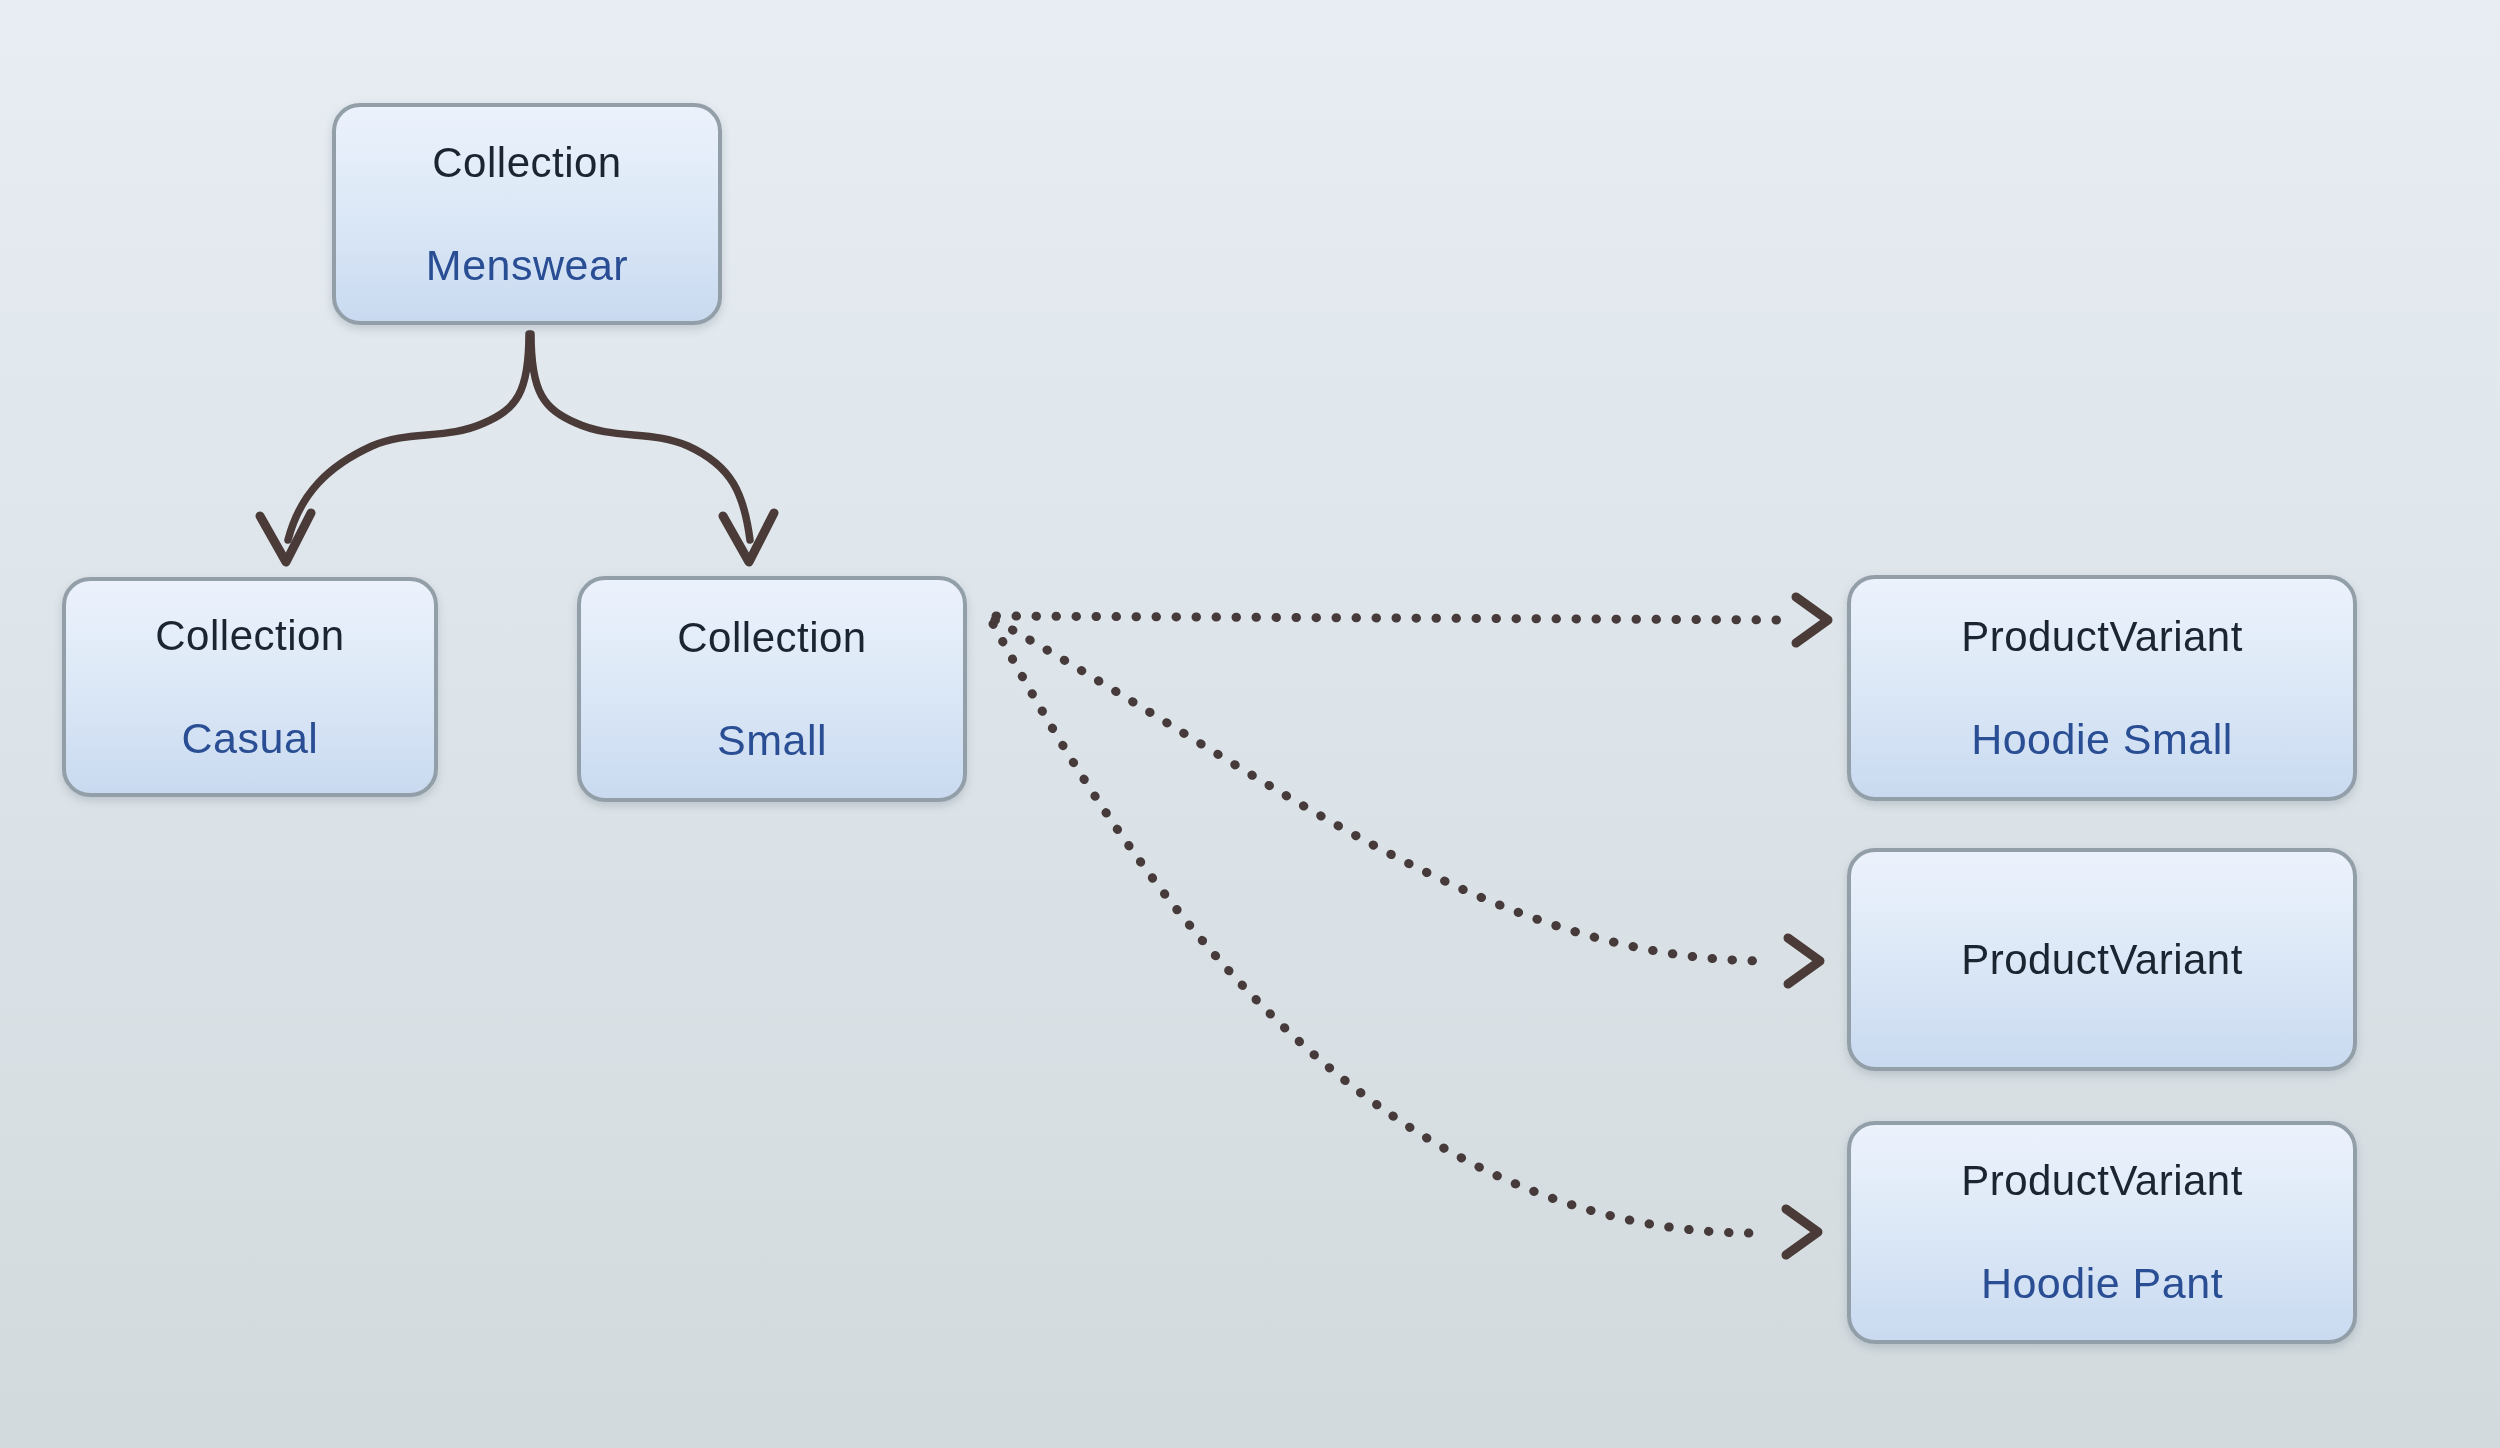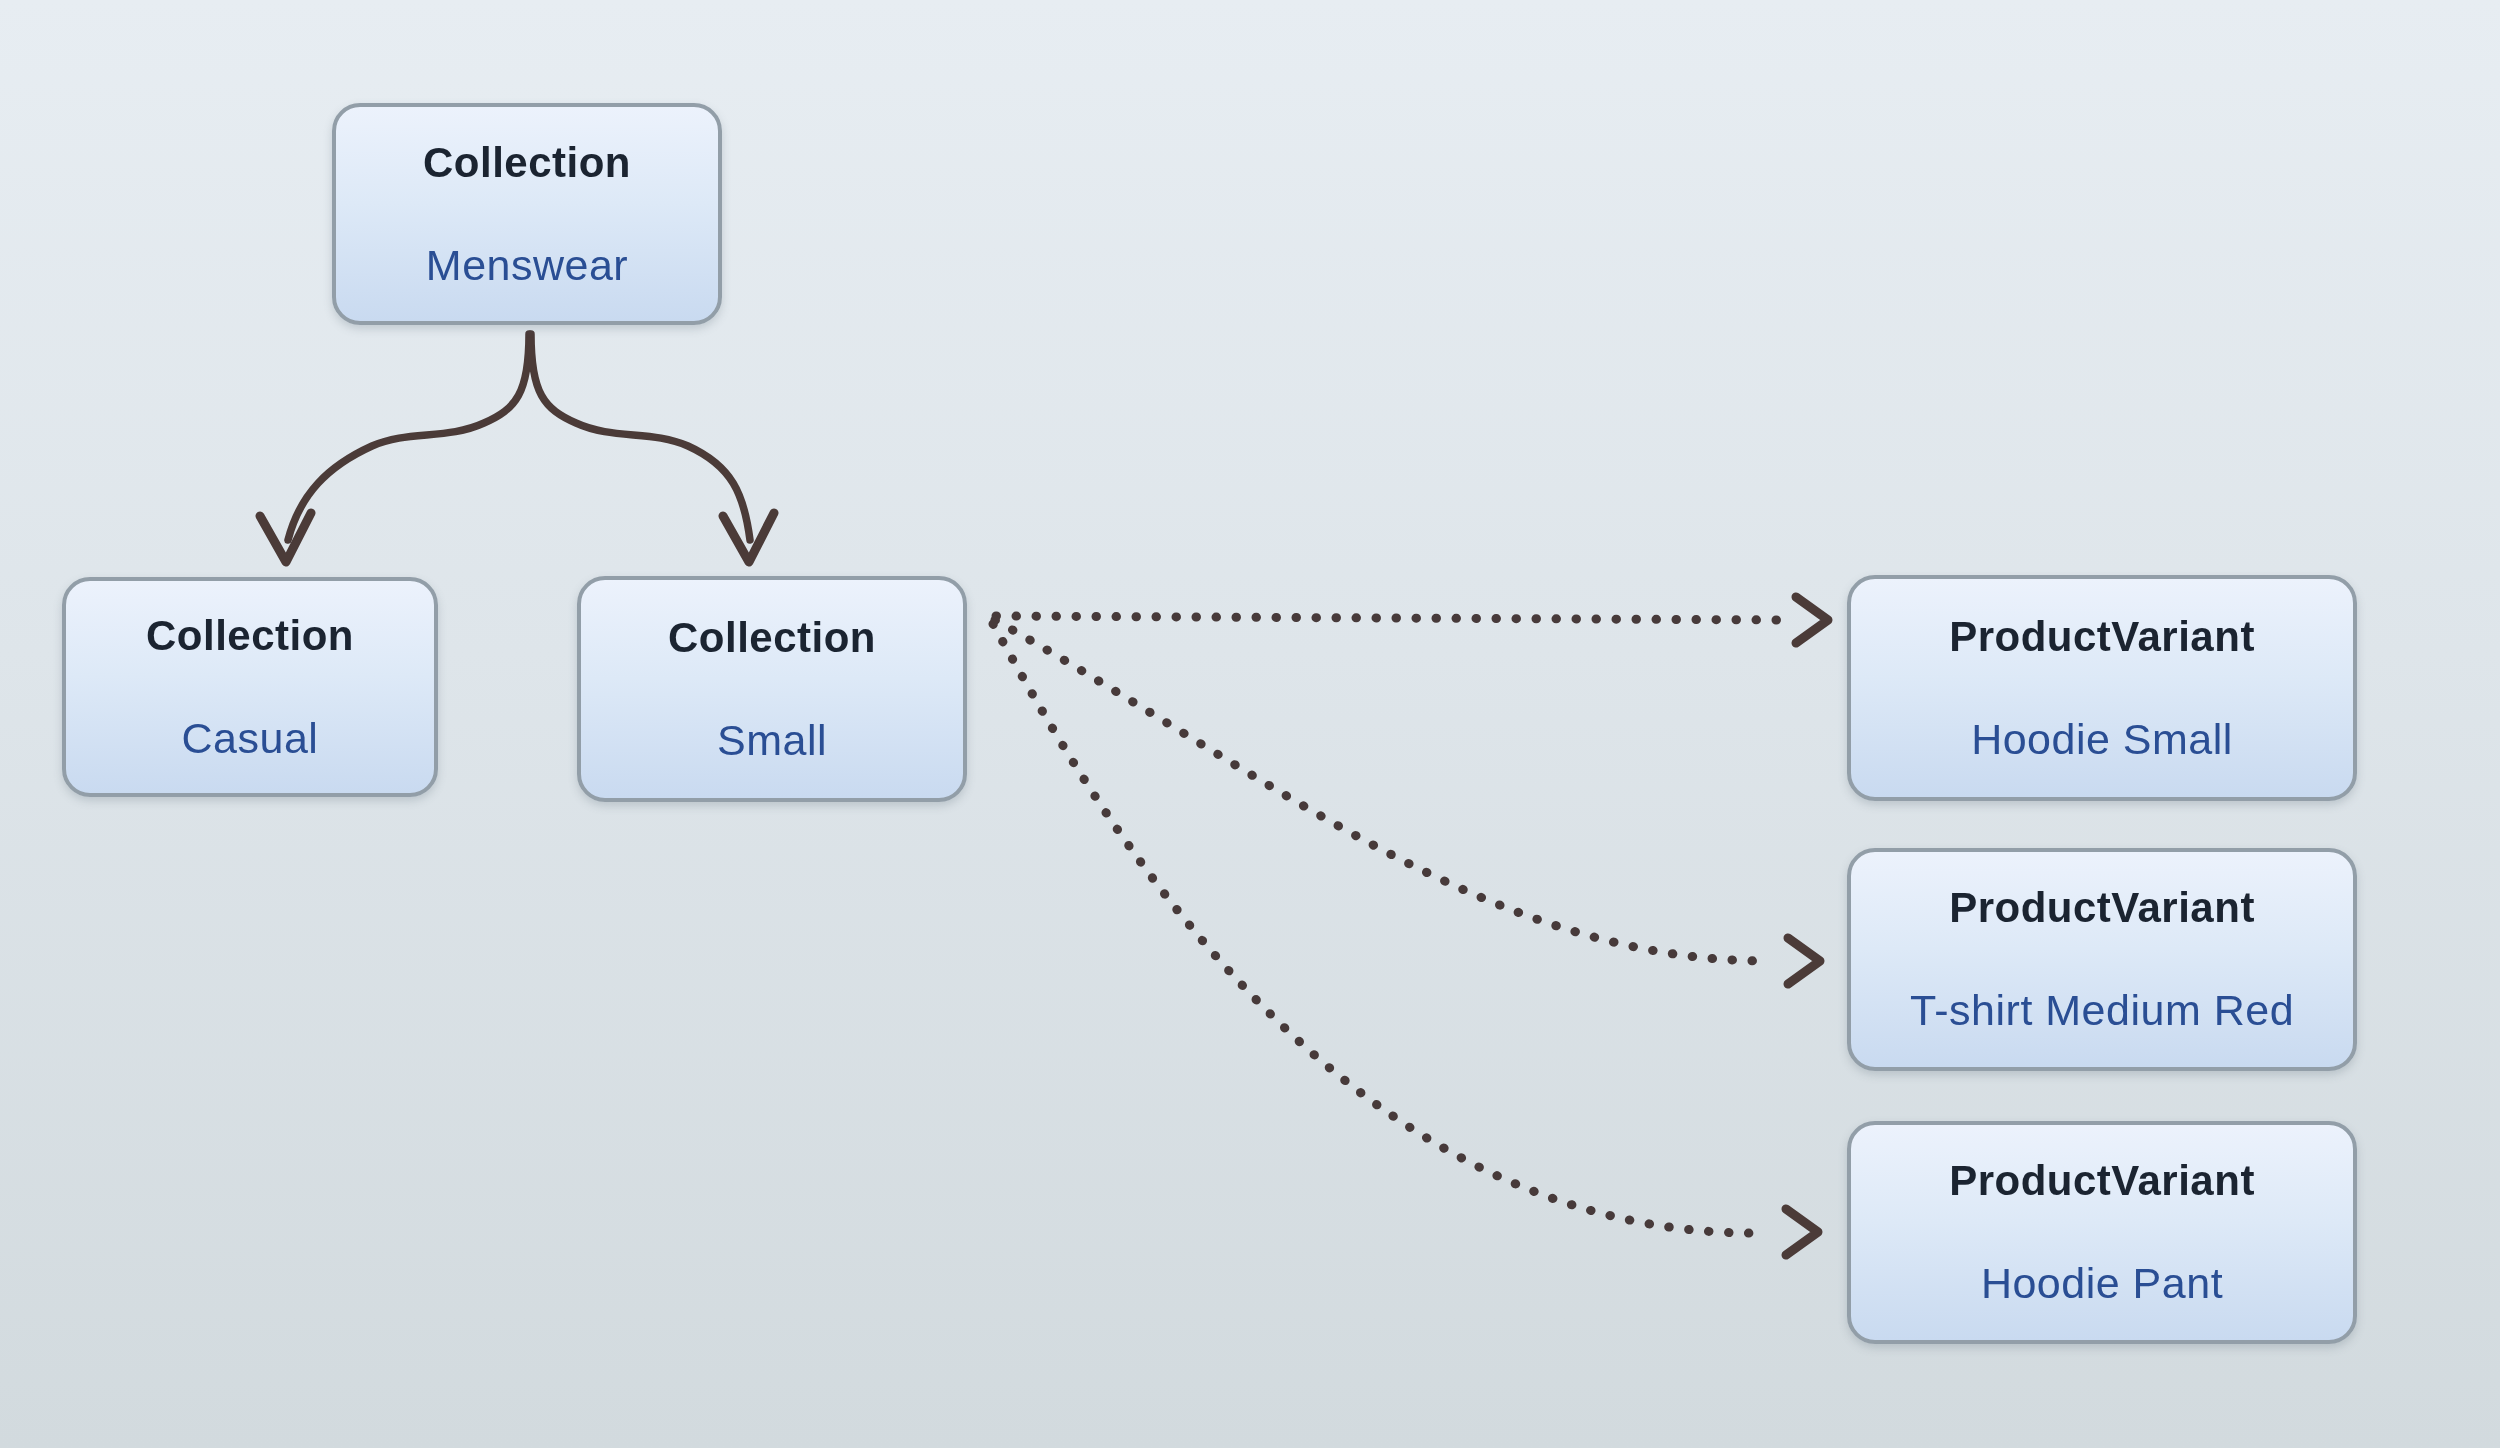--- a/index.html
+++ b/index.html
@@ -33,21 +33,21 @@
     display: flex;
     flex-direction: column;
     align-items: center;
     justify-content: center;
     row-gap: 60px;
     text-align: center;
   }
   .node .type-label {
     color: #1b2431;
     font-size: 42px;
-    font-weight: bold;
+    font-weight: normal;
     line-height: 1;
     letter-spacing: 0.5px;
   }
   .node .name-label {
     color: #2a4e94;
     font-size: 43px;
     font-weight: normal;
     line-height: 1;
     letter-spacing: 0.5px;
   }
@@ -125,21 +125,20 @@
     <span class="name-label">Small</span>
   </div>
 
   <div class="node node-hoodie">
     <span class="type-label">ProductVariant</span>
     <span class="name-label">Hoodie Small</span>
   </div>
 
   <div class="node node-tshirt">
     <span class="type-label">ProductVariant</span>
-    <span class="name-label">T-shirt Medium Red</span>
   </div>
 
   <div class="node node-jogger">
     <span class="type-label">ProductVariant</span>
     <span class="name-label">Hoodie Pant</span>
   </div>
 
 </div>
 
 </body></html>

